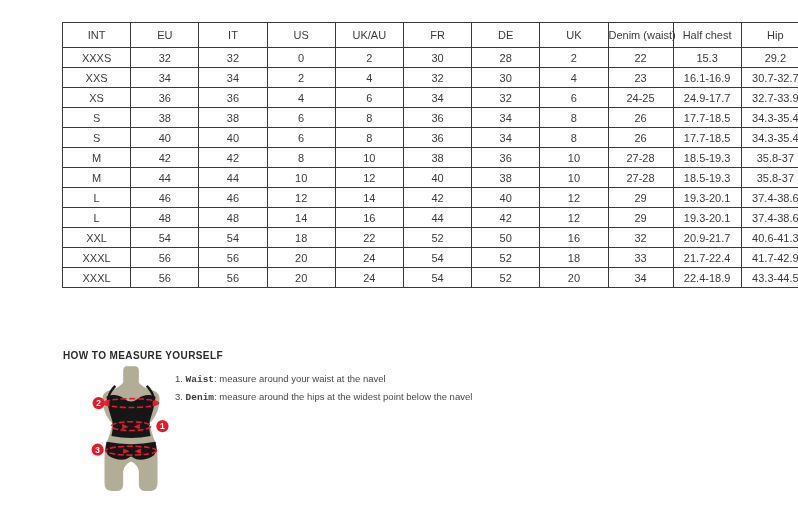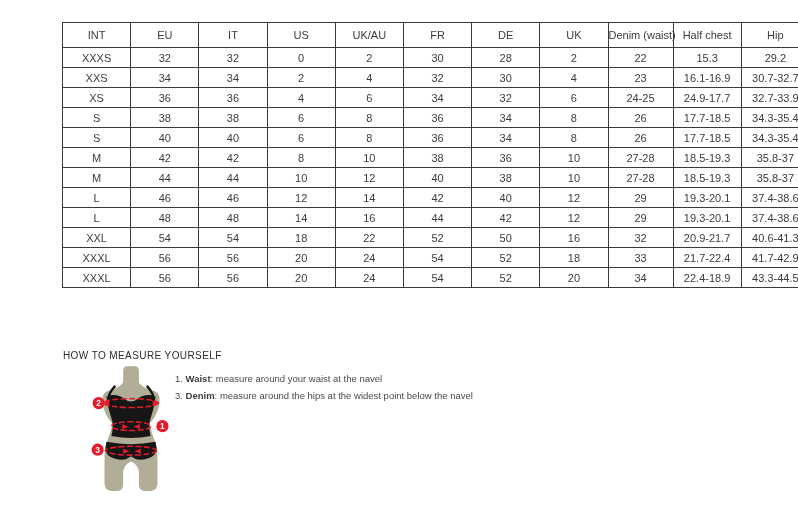--- a/index.html
+++ b/index.html
@@ -34,37 +34,37 @@
   table.size-table th { height: 25px; }
   table.size-table td { height: 20px; }
   
   table.size-table col.c-denim { width: 65px; }
 
   
   .measure-title {
     position: absolute;
     left: 63px; top: 350px;
     font-size: 10px;
-    font-weight: 400;
+    font-weight: 700;
     letter-spacing: 0.4px;
     color: #2b2b2b;
   }
   .measure-figure {
     position: absolute;
     left: 78px; top: 364px;
     width: 108px; height: 140px;
   }
   .measure-steps {
     position: absolute;
     left: 175px; top: 370px;
     font-size: 9.5px;
     color: #4a4a4a;
     line-height: 17px;
   }
-  .measure-steps .step-label { font-weight: 700; color: #3d3d3d; }
+  .measure-steps .step-label { font-weight: 700; color: #3d3d3d; font-family: Liberation Mono, monospace; }
   .measure-steps .step-number { color: #4a4a4a; }
 </style>
 </head>
 <body>
 
 <table class="size-table">
   <colgroup>
     <col>
       <col>
       <col>

